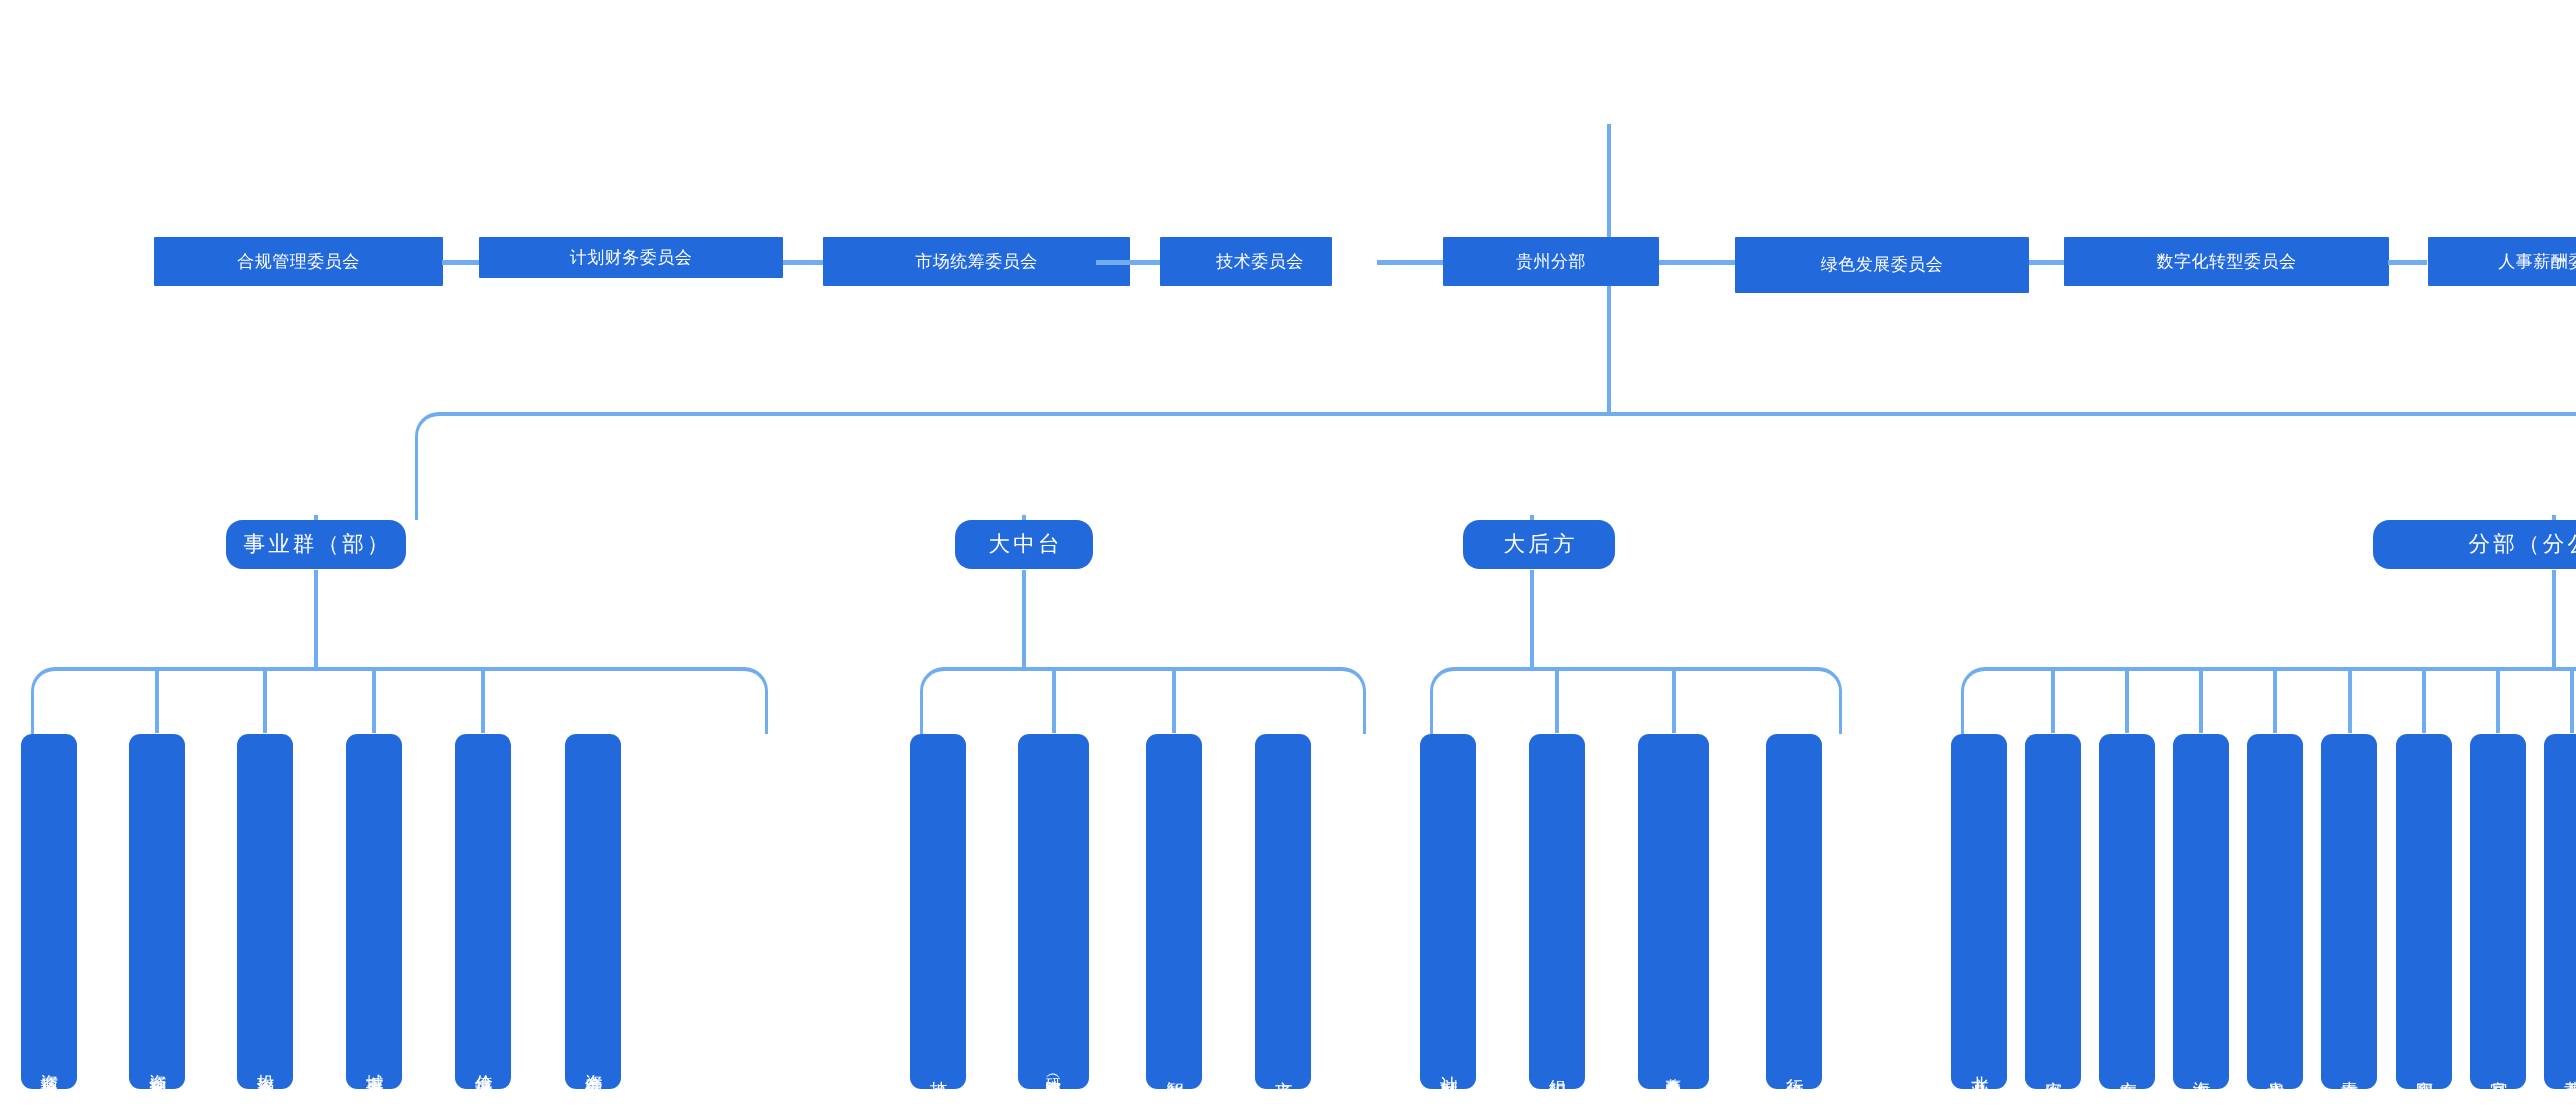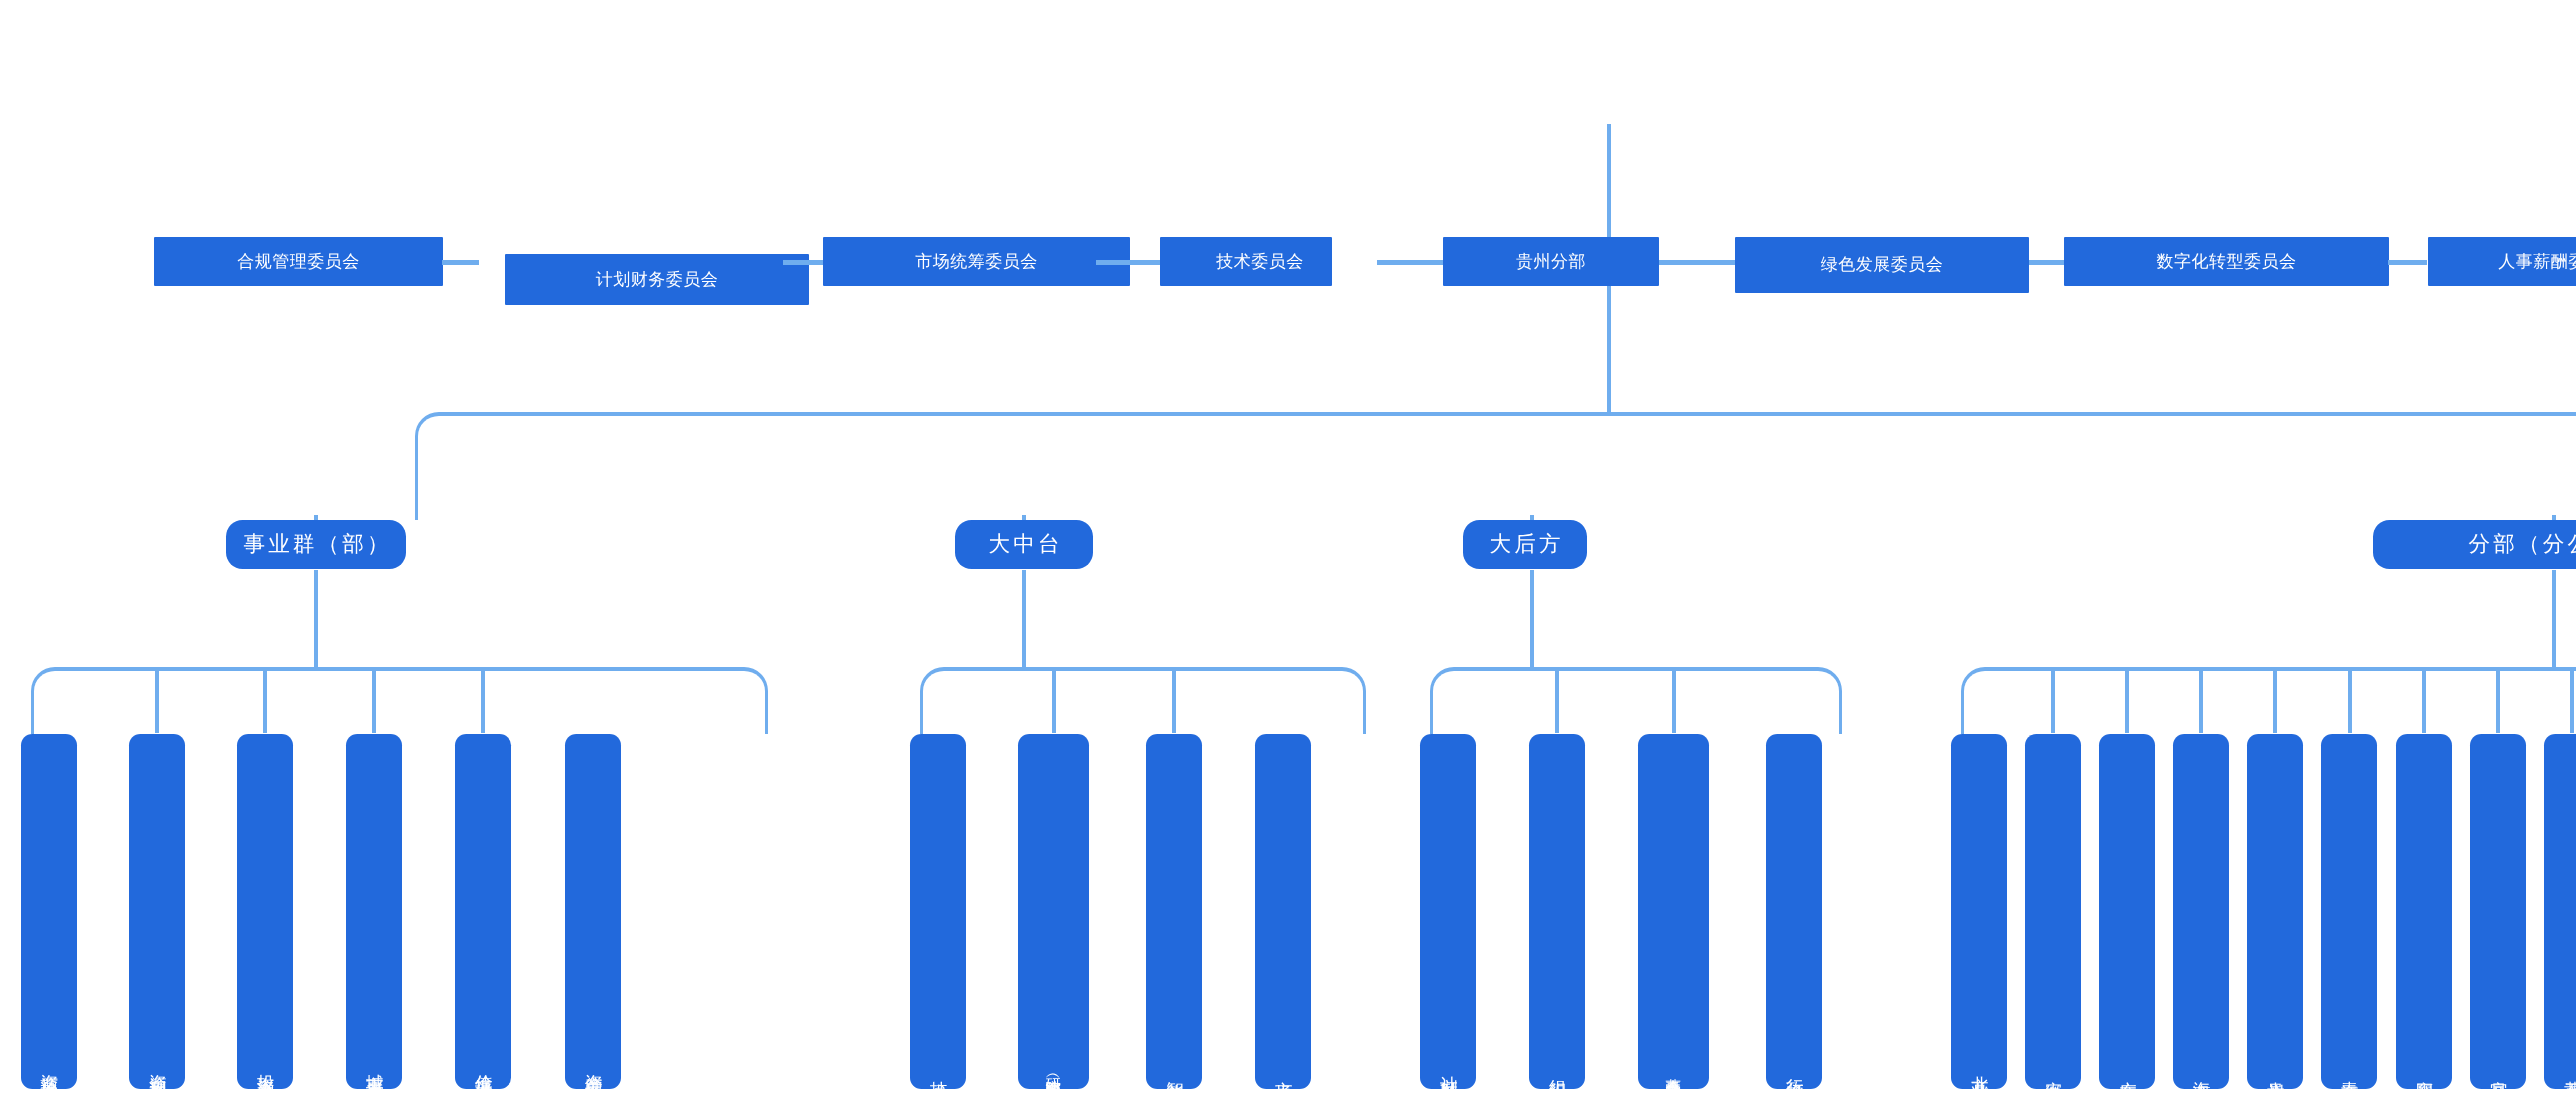--- a/index.html
+++ b/index.html
@@ -81,21 +81,21 @@
 <div id="root-canvas">
 
 
   <div class="conn v" style="left:1607px;top:124px;width:3.6px;height:134px;"></div>
 
   <div id="committee-row">
       <div class="node committee" style="left: 154px; top: 237px; width: 289px; height: 49px;">
         <span>合规管理委员会</span>
       </div>
       <div class="conn h" style="left: 442px; top: 260px; width: 37px;"></div>
-      <div class="node committee" style="left: 505px; top: 237px; width: 304px; height: 51px; margin-top: 17px;">
+      <div class="node committee" style="left: 479px; top: 237px; width: 304px; height: 41px;">
         <span>计划财务委员会</span>
       </div>
       <div class="conn h" style="left: 783px; top: 260px; width: 40px;"></div>
       <div class="node committee" style="left: 823px; top: 237px; width: 307px; height: 49px;">
         <span>市场统筹委员会</span>
       </div>
       <div class="conn h" style="left: 1096px; top: 260px; width: 64px;"></div>
       <div class="node committee" style="left: 1160px; top: 237px; width: 172px; height: 49px; padding-left: 28px;">
         <span>技术委员会</span>
       </div>
@@ -164,21 +164,21 @@
         <span class="vtext two-col" style="max-height: 333px; font-size: 15.5px; letter-spacing: 1px;">研究院（碳中和研究中心）</span>
       </div>
       <div class="conn v" style="left: 1172px; top: 671px; height: 62px;"></div>
       <div class="node leaf" style="left: 1146px; top: 734px; width: 56px; height: 355px;">
         <span class="vtext">智能公司</span>
       </div>
       <div class="node leaf" style="left: 1255px; top: 734px; width: 56px; height: 355px;">
         <span class="vtext">市场中心</span>
       </div>
       <div class="conn v" style="left: 1530px; top: 515px; height: 7.2px;"></div>
-      <div class="node group" style="left: 1463px; top: 520px; width: 124px; height: 49px;">
+      <div class="node group" style="left: 1463px; top: 520px; width: 152px; height: 49px;">
         <span>大后方</span>
       </div>
       <div class="conn v" style="left: 1530px; top: 570px; height: 101px;"></div>
       <div class="bus" style="left: 1430px; top: 667px; width: 412px; height: 67px;"></div>
       <div class="node leaf" style="left: 1420px; top: 734px; width: 56px; height: 355px;">
         <span class="vtext">计划财务中心</span>
       </div>
       <div class="conn v" style="left: 1555px; top: 671px; height: 62px;"></div>
       <div class="node leaf" style="left: 1529px; top: 734px; width: 56px; height: 355px;">
         <span class="vtext">组织人事部</span>

